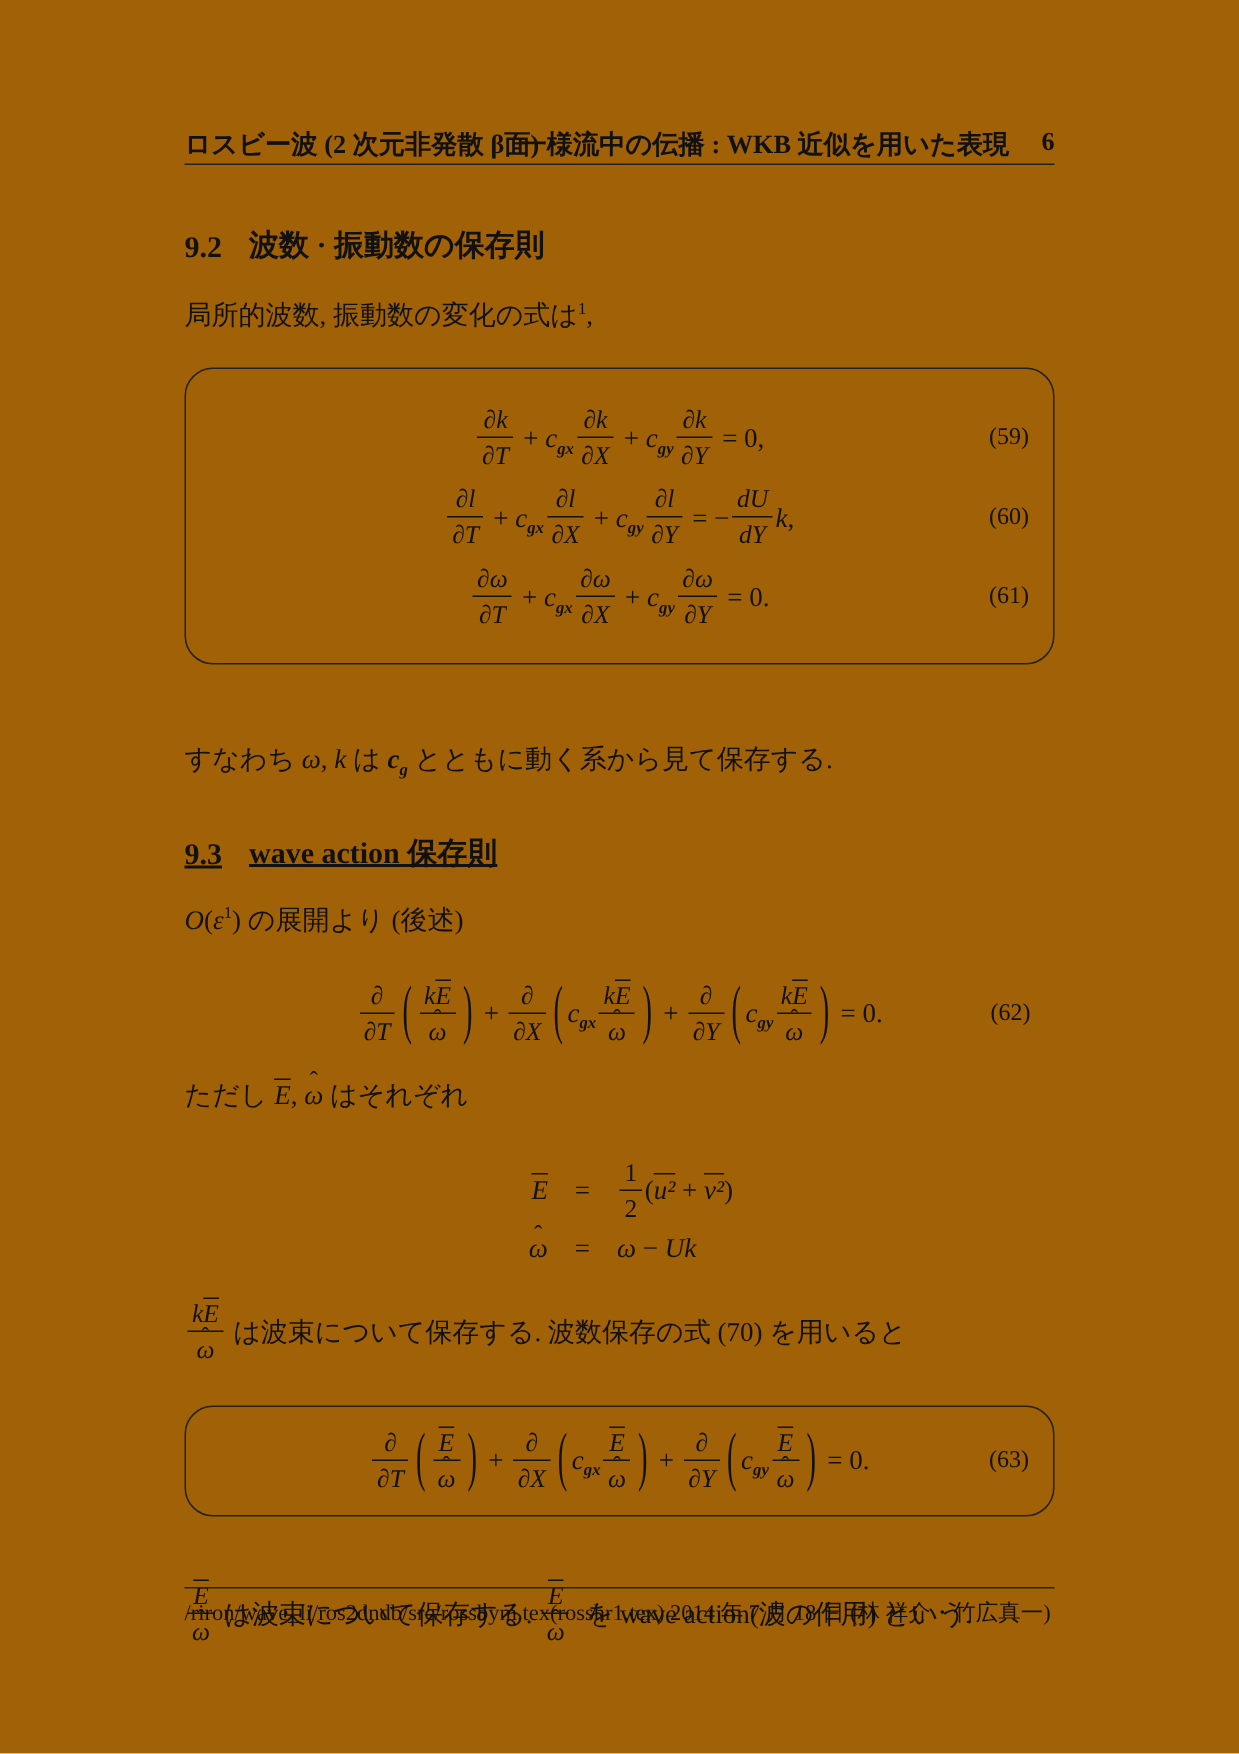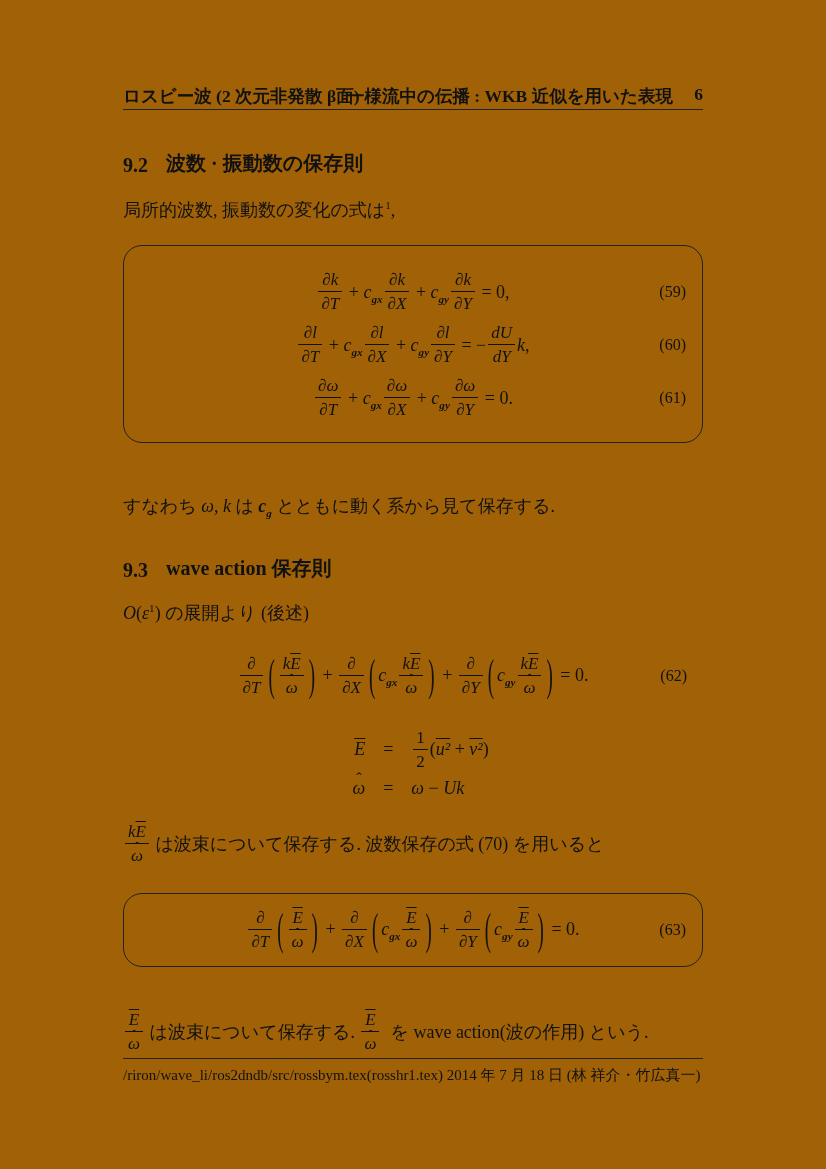--- a/index.html
+++ b/index.html
@@ -50,21 +50,21 @@
   .alrow{display:flex;align-items:center;margin:5px 0;}
   .alhs{min-width:28px;display:flex;justify-content:flex-end;}
   .aleq{width:46px;text-align:center;font-style:normal;}
   .arhs{display:flex;align-items:center;}
   
   .pagefoot{position:absolute;left:123px;top:1058px;width:580px;border-top:1.2px solid #222;padding-top:7px;font-size:15px;white-space:nowrap;}
   
   .mt-sec1{margin-top:40px;}
   .mt-intro{margin-top:20px;}
   .mt-conserve{margin-top:50px;}
-  .mt-sec2{margin-top:36px;}
+  .mt-sec2{margin-top:36px;text-decoration:underline;}
   .mt-expan{margin-top:18px;}
   .mt-eq62{margin-top:26px;margin-bottom:14px;}
   .mt-kE{margin-top:22px;}
   .mt-final{margin-top:42px;}
 </style>
 </head>
 <body>
 
 <div class="page">
 
@@ -267,20 +267,21 @@
           <span class="den">
             <span class="mi hat">ω</span>
           </span>
         </span>
         <span class="bigp">)</span>
         <span class="mr"> = 0.</span>
       </span>
     <span class="eqno">(62)</span>
   </div>
 
+  <p class="para m eqflex"><span class="mr">ただし </span><span class="mi ol">E</span><span class="mr">, </span><span class="mi hat">ω</span><span class="mr"> はそれぞれ</span></p>
 
   <div class="alignblk m">
     <div class="alrow">
       <span class="alhs eqflex" style="display: inline-flex; align-items: center;">
           <span class="mi ol">E</span>
         </span>
       <span class="aleq">=</span>
       <span class="arhs eqflex" style="display: inline-flex; align-items: center;">
           <span class="frac">
             <span class="num">

